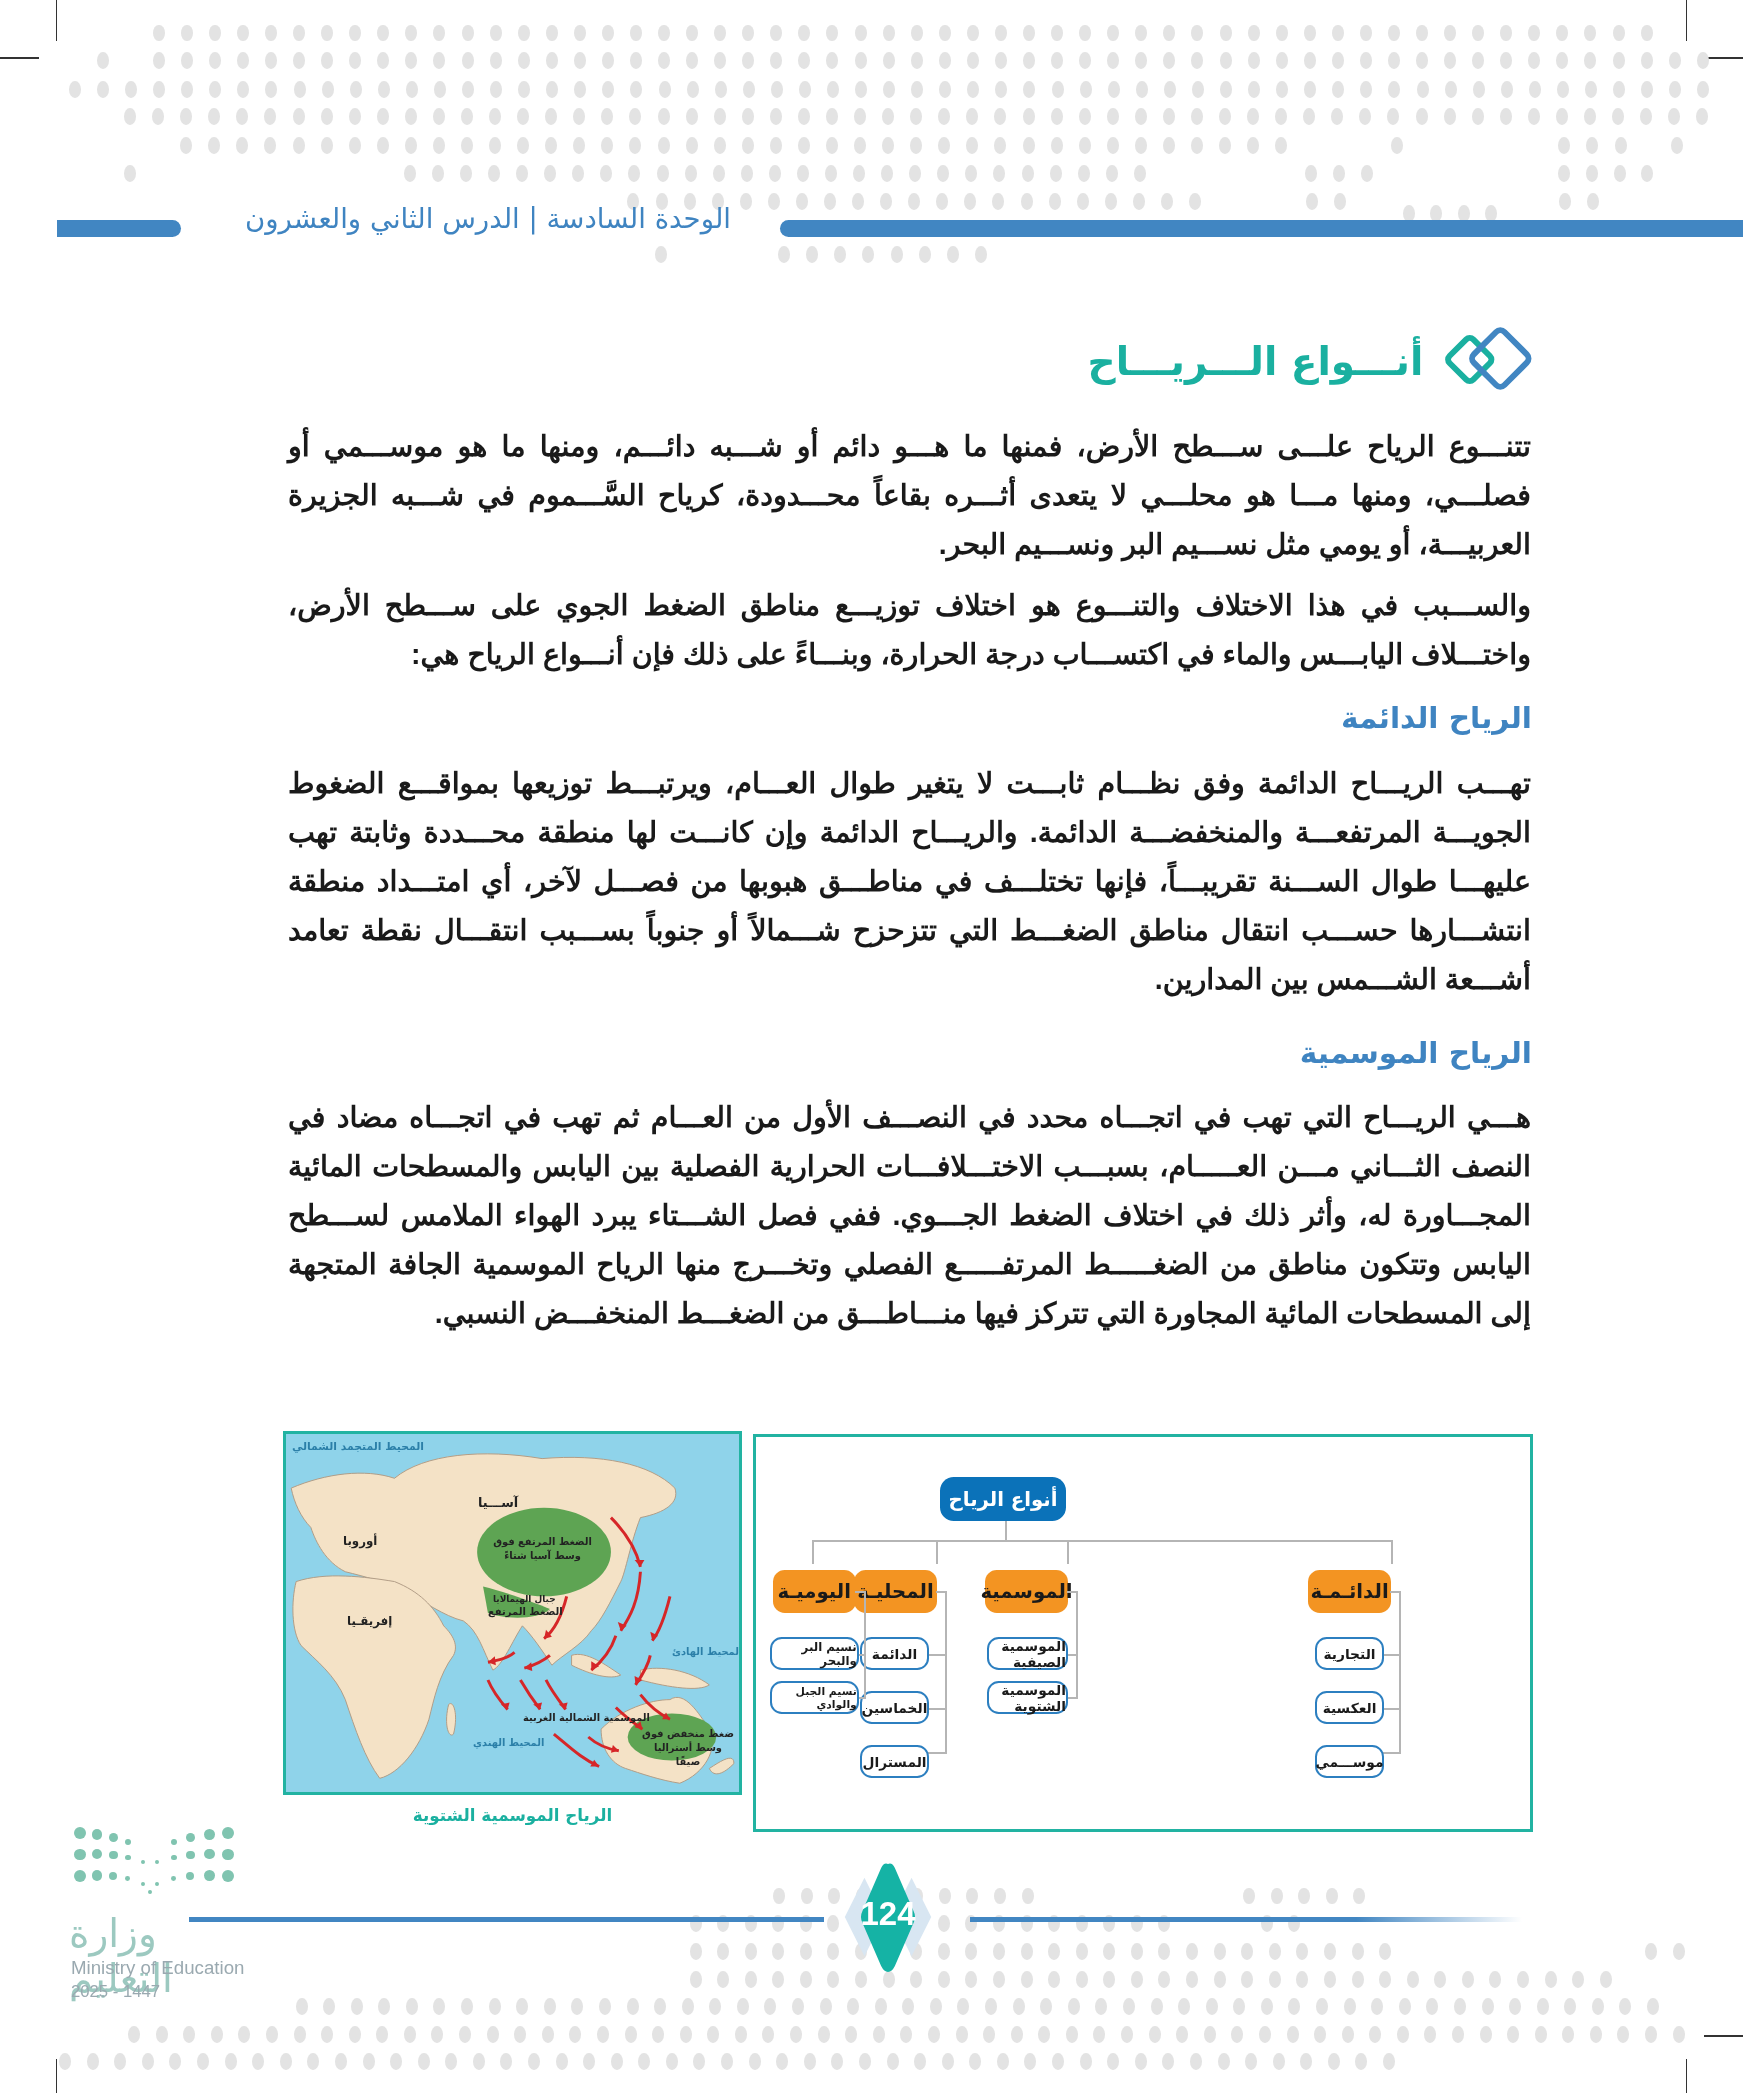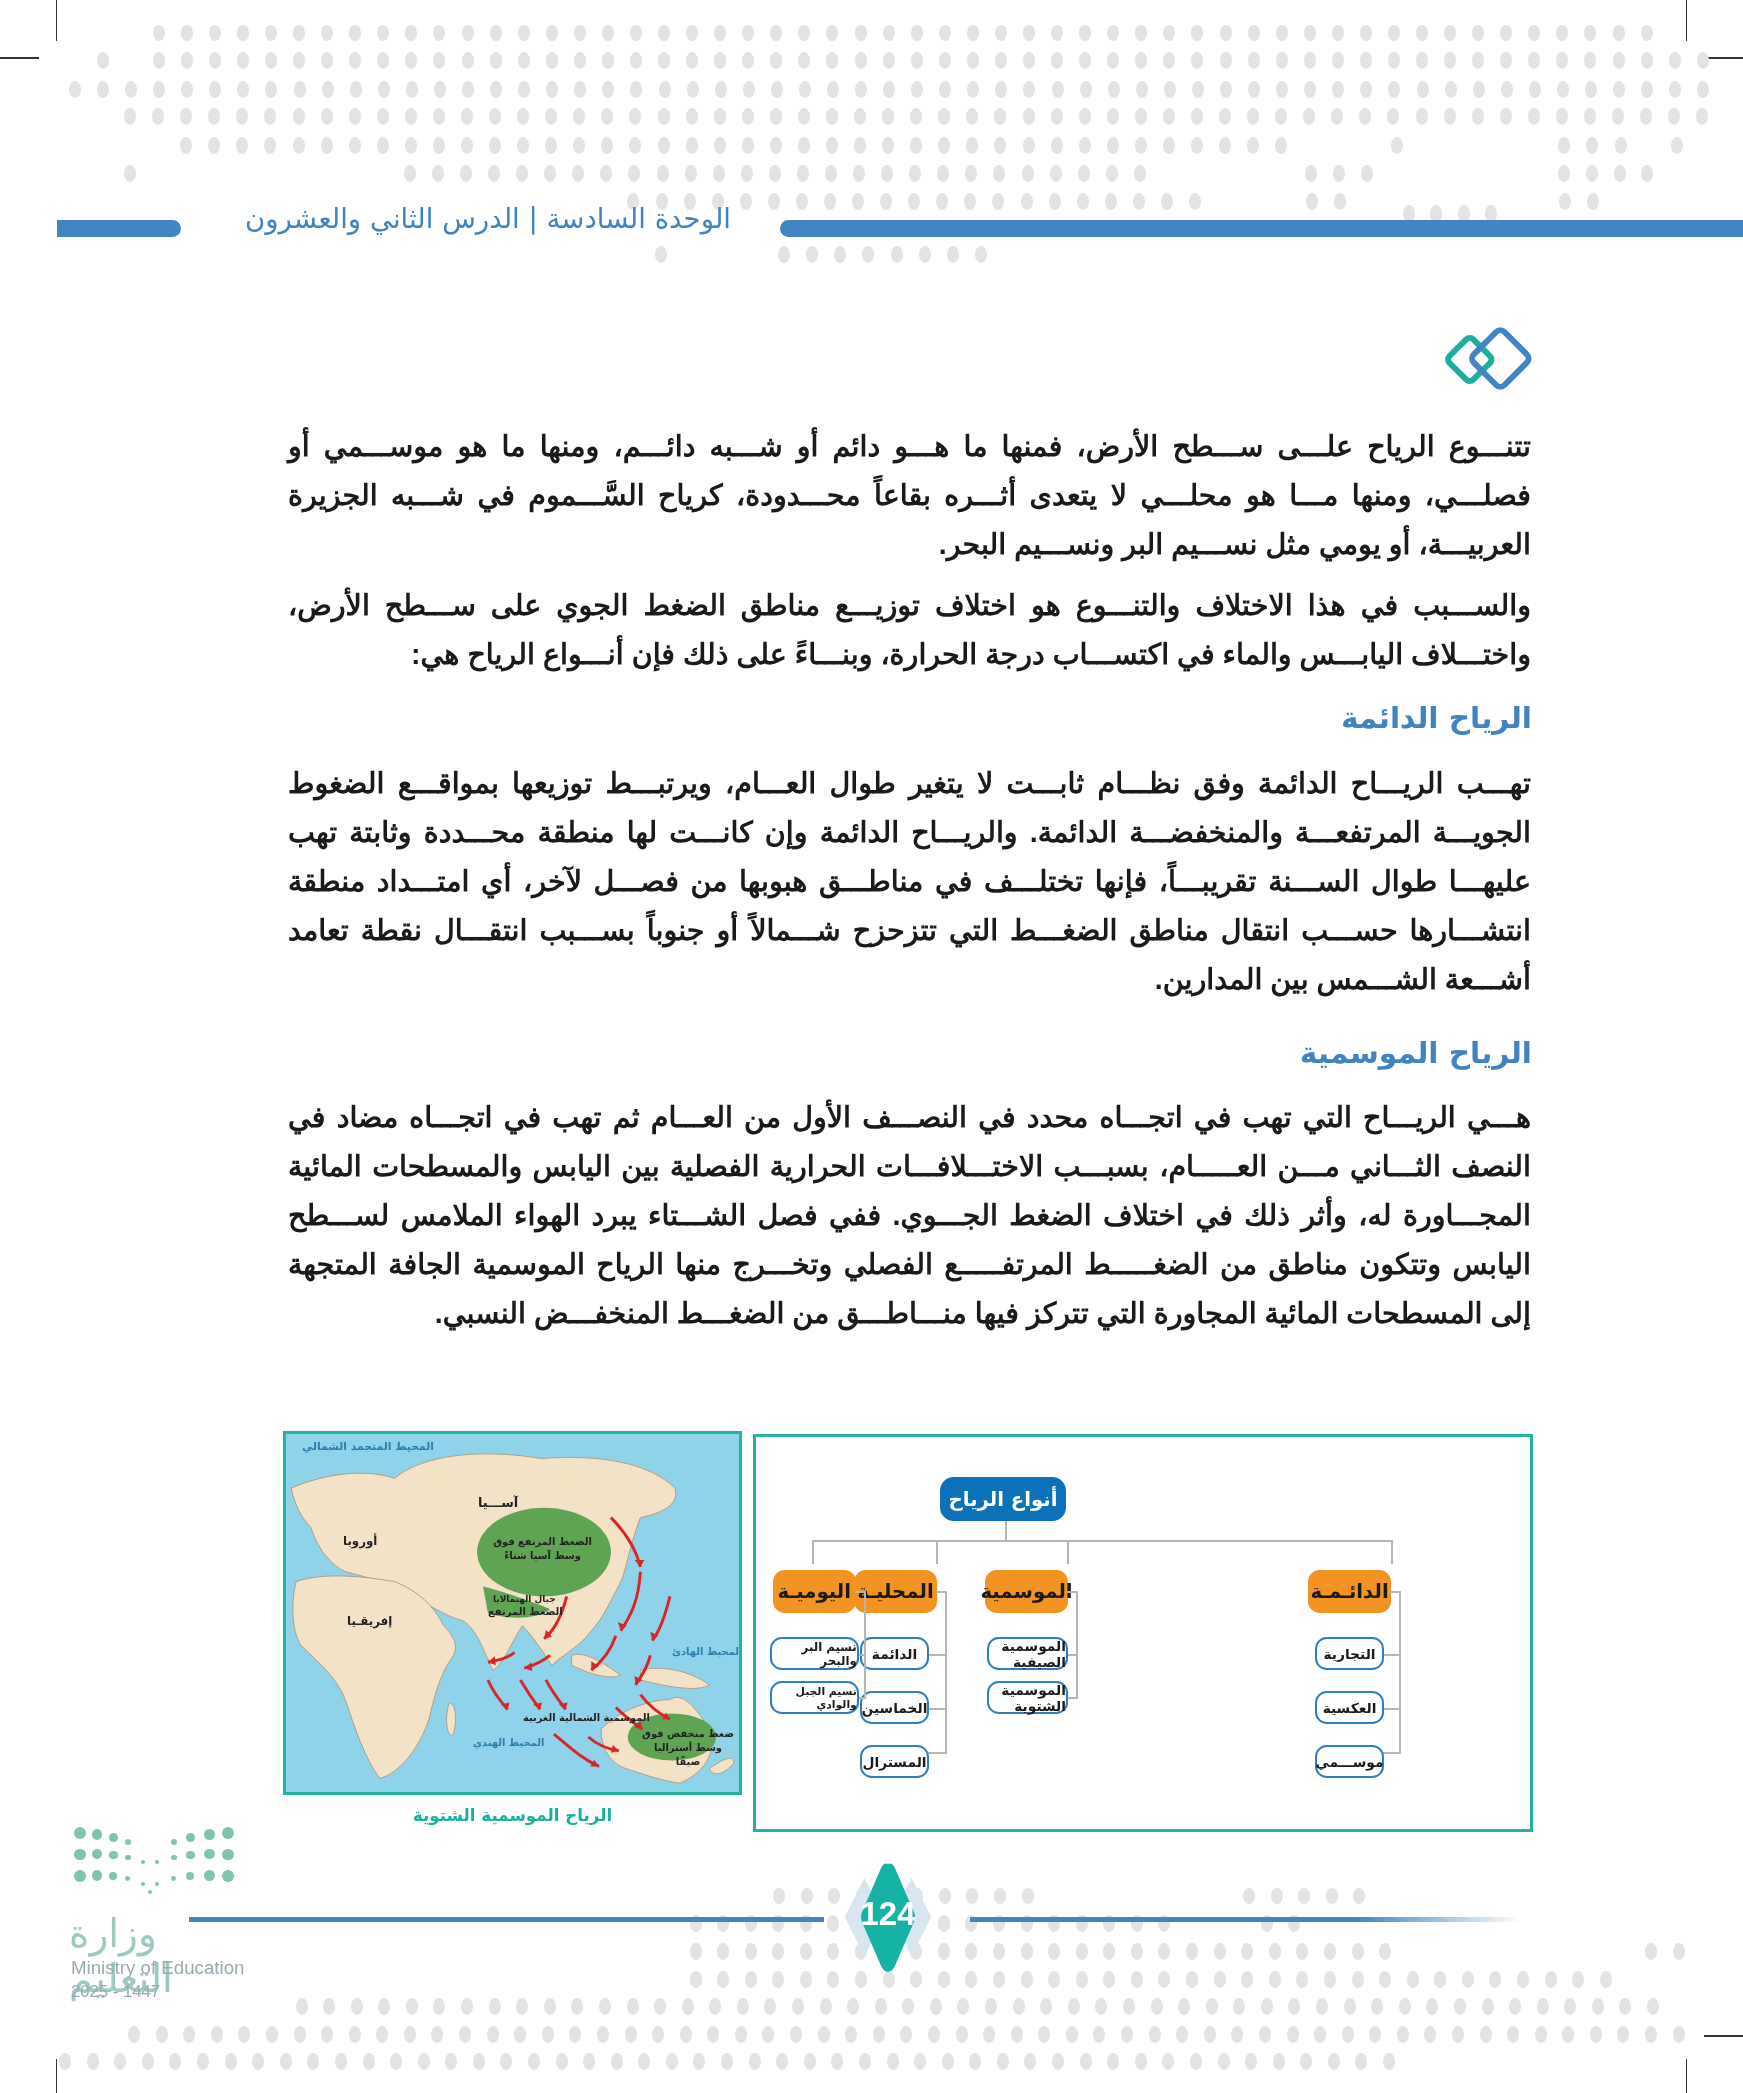--- a/index.html
+++ b/index.html
@@ -665,20 +665,21 @@
 <div class="hdr-bar-right"></div>
 <div class="hdr-text">الوحدة السادسة | الدرس الثاني والعشرون</div>
 
 <div class="sec-title-wrap">
   <span>
     <svg width="91" height="69" viewBox="0 0 92 70">
       <rect x="12" y="18" width="34" height="34" rx="5" transform="rotate(45 29 35)" fill="none" stroke="#1ab0a0" stroke-width="6"></rect>
       <rect x="38" y="12" width="44" height="44" rx="6" transform="rotate(45 60 34)" fill="none" stroke="#4186c2" stroke-width="6"></rect>
     </svg>
   </span>
+  <span class="sec-title">أنـــواع الـــريـــاح</span>
 </div>
 
 <div class="para" style="top:422px;">تتنـــوع الرياح علـــى ســـطح الأرض، فمنها ما هـــو دائم أو شـــبه دائـــم، ومنها ما هو موســـمي أو فصلـــي، ومنها مـــا هو محلـــي لا يتعدى أثـــره بقاعاً محـــدودة، كرياح السَّـــموم في شـــبه الجزيرة العربيـــة، أو يومي مثل نســـيم البر ونســـيم البحر.</div>
 <div class="para" style="top:581px;">والســـبب في هذا الاختلاف والتنـــوع هو اختلاف توزيـــع مناطق الضغط الجوي على ســـطح الأرض، واختـــلاف اليابـــس والماء في اكتســـاب درجة الحرارة، وبنـــاءً على ذلك فإن أنـــواع الرياح هي:</div>
 
 <div class="sub" style="top:701px;">الرياح الدائمة</div>
 <div class="para" style="top:759px;">تهـــب الريـــاح الدائمة وفق نظـــام ثابـــت لا يتغير طوال العـــام، ويرتبـــط توزيعها بمواقـــع الضغوط الجويـــة المرتفعـــة والمنخفضـــة الدائمة. والريـــاح الدائمة وإن كانـــت لها منطقة محـــددة وثابتة تهب عليهـــا طوال الســـنة تقريبـــاً، فإنها تختلـــف في مناطـــق هبوبها من فصـــل لآخر، أي امتـــداد منطقة انتشـــارها حســـب انتقال مناطق الضغـــط التي تتزحزح شـــمالاً أو جنوباً بســـبب انتقـــال نقطة تعامد أشـــعة الشـــمس بين المدارين.</div>
 
 <div class="sub" style="top:1036px;">الرياح الموسمية</div>
 <div class="para" style="top:1093px;">هـــي الريـــاح التي تهب في اتجـــاه محدد في النصـــف الأول من العـــام ثم تهب في اتجـــاه مضاد في النصف الثـــاني مـــن العـــــام، بسبـــب الاختـــلافـــات الحرارية الفصلية بين اليابس والمسطحات المائية المجـــاورة له، وأثر ذلك في اختلاف الضغط الجـــوي. ففي فصل الشـــتاء يبرد الهواء الملامس لســـطح اليابس وتتكون مناطق من الضغـــــط المرتفـــــع الفصلي وتخـــرج منها الرياح الموسمية الجافة المتجهة إلى المسطحات المائية المجاورة التي تتركز فيها منـــاطـــق من الضغـــط المنخفـــض النسبي.</div>
@@ -780,21 +781,21 @@
       <polygon points="242,238 249,232 250,241"></polygon>
       <polygon points="225,280 218,275 227,273"></polygon>
       <polygon points="258,280 251,275 260,273"></polygon>
       <polygon points="284,280 277,275 286,273"></polygon>
       <polygon points="362,300 354,298 360,292"></polygon>
       <polygon points="390,290 382,290 386,283"></polygon>
       <polygon points="318,338 309,338 313,331"></polygon>
       <polygon points="338,322 330,324 332,316"></polygon>
     </g>
   </svg>
-  <div class="map-label" style="left:16px;top:5.9px;color:#2b7fa8;">المحيط المتجمد الشمالي</div>
+  <div class="map-label" style="left:6px;top:5.9px;color:#2b7fa8;">المحيط المتجمد الشمالي</div>
   <div class="map-label" style="left:192px;top:61px;color:#222;font-size:12.8px;">آســـيا</div>
   <div class="map-label" style="left:57px;top:100px;color:#222;font-size:11.8px;">أوروبا</div>
   <div class="map-label" style="left:61px;top:180px;color:#222;font-size:11.8px;">إفريقـيا</div>
   <div class="map-label" style="left:207px;top:101px;width:99px;color:#222;font-size:9.9px;text-align:center;white-space:normal;line-height:13.8px;">الضغط المرتفع فوق وسط آسيا شتاءً</div>
   <div class="map-label" style="left:207px;top:160px;color:#222;font-size:8.9px;">جبال الهيمالايا</div>
   <div class="map-label" style="left:202px;top:172px;color:#222;font-size:10px;">الضغط المرتفع</div>
   <div class="map-label" style="left:386px;top:212px;color:#2b7fa8;font-size:9.9px;">المحيط الهادئ</div>
   <div class="map-label" style="left:209px;top:278px;color:#222;font-size:9.9px;margin-left:28px;">الموسمية الشمالية الغربية</div>
   <div class="map-label" style="left:187px;top:303px;color:#2b7fa8;font-size:9.9px;">المحيط الهندي</div>
   <div class="map-label" style="left:355px;top:293px;width:94px;color:#222;font-size:9.9px;text-align:center;white-space:normal;line-height:13.8px;">ضغط منخفض فوق وسط أستراليا صيفًا</div>

